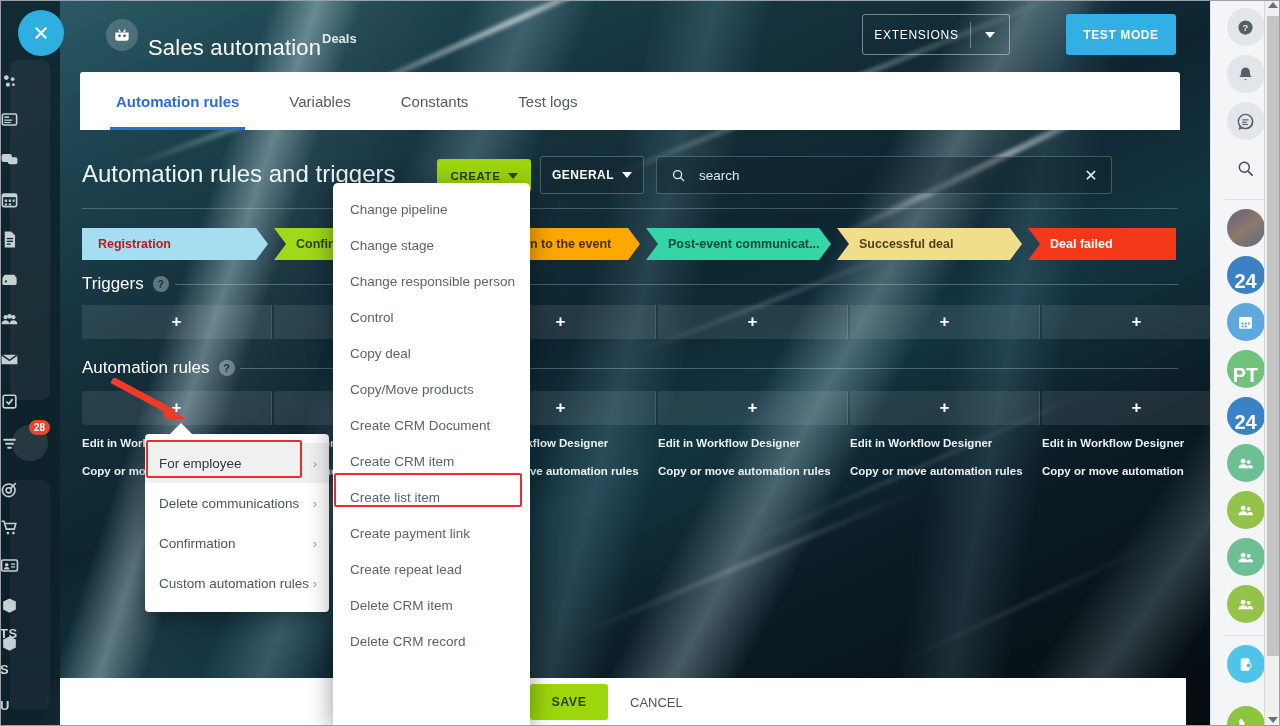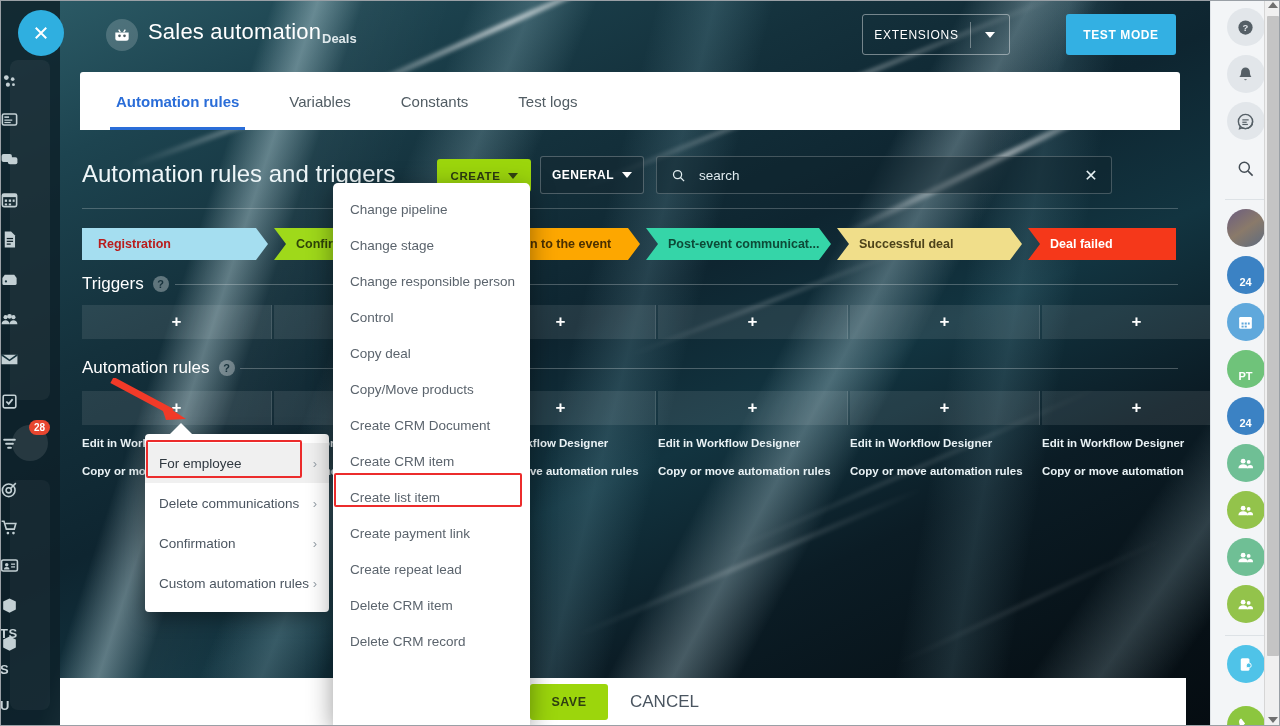--- a/index.html
+++ b/index.html
@@ -69,21 +69,21 @@
 
   
   .topbar { position: absolute; left: 60px; top: 0; right: 94px; height: 70px; z-index: 10; }
   .app-logo {
     position: absolute; left: 46px; top: 19px; width: 32px; height: 32px;
     border-radius: 50%; background: rgba(255,255,255,0.18);
     display: flex; align-items: center; justify-content: center;
   }
   .app-logo svg { width: 20px; height: 20px; fill: #fff; }
   .app-title {
-    position: absolute; left: 88px; top: 19px; font-size: 22px; color: #ffffff;
+    position: absolute; left: 88px; top: 35px; font-size: 22px; color: #ffffff;
     font-weight: 400; letter-spacing: 0.2px;
   }
   .app-sub {
     position: absolute; left: 262px; top: 31px; font-size: 13px; color: #dfe9ec; font-weight: bold;
   }
   .ext-btn {
     position: absolute; right: 176px; top: 14px; height: 41px; width: 148px;
     border: 1px solid rgba(255,255,255,0.42); border-radius: 3px;
     display: flex; align-items: center; cursor: pointer;
   }
@@ -219,33 +219,33 @@
   
   .bottombar {
     position:absolute; left:60px; bottom:0; width:1126px; height:48px; background:#fff; z-index: 12;
     display:flex; align-items:center; padding-left:470px; gap:22px;
   }
   .save-btn {
     width:78px; height:36px; background:#9cd60c; border-radius:3px;
     display:flex;align-items:center;justify-content:center;
     color:#2f3f12; font-size:12.5px; font-weight:bold; letter-spacing:0.5px; cursor:pointer;
   }
-  .cancel-btn { font-size:17px; color:#4a5560; cursor:pointer; }
+  .cancel-btn { font-size:13px; color:#4a5560; cursor:pointer; }
 
   
   .right-rail {
     position:absolute; right:0; top:0; width:70px; height:726px; background:#f3f5f7;
     border-left:1px solid #dfe3e7; z-index: 25;
     display:flex; flex-direction:column; align-items:center; padding-top:8px;
   }
   .rr { width:38px; height:38px; border-radius:50%; display:flex; align-items:center; justify-content:center;
         margin-bottom:9px; cursor:pointer; flex:none; position:relative; }
   .rr.grey { background:#e2e6ea; }
   .rr svg { width:19px; height:19px; }
-  .rr .lbl { color:#fff; font-weight:bold; font-size:11px;margin-top:13px; }
+  .rr .lbl { color:#fff; font-weight:bold; font-size:20px;margin-top:13px; }
   .rr-sep { width:42px; height:1px; background:#dde2e6; margin:3px 0 9px 0; flex:none; }
 
   
   .vscroll { position:absolute; right:0; top:0; width:16px; height:726px; background:#f0f0f0; border-left:1px solid #d6d6d6; z-index:70; }
   .vscroll .up { position:absolute; top:2px; left:3px; width:0;height:0;border-left:5px solid transparent;border-right:5px solid transparent;border-bottom:6px solid #707070; }
   .vscroll .dn { position:absolute; bottom:3px; left:3px; width:0;height:0;border-left:5px solid transparent;border-right:5px solid transparent;border-top:6px solid #707070; }
   .vscroll .thumb { position:absolute; top:16px; left:2px; width:12px; height:640px; background:#c4c4c4; border-radius:1px; }
   .page-border { position:absolute; inset:0; border:1px solid #9aa0a6; pointer-events:none; z-index:80; }
 </style>
 </head>

